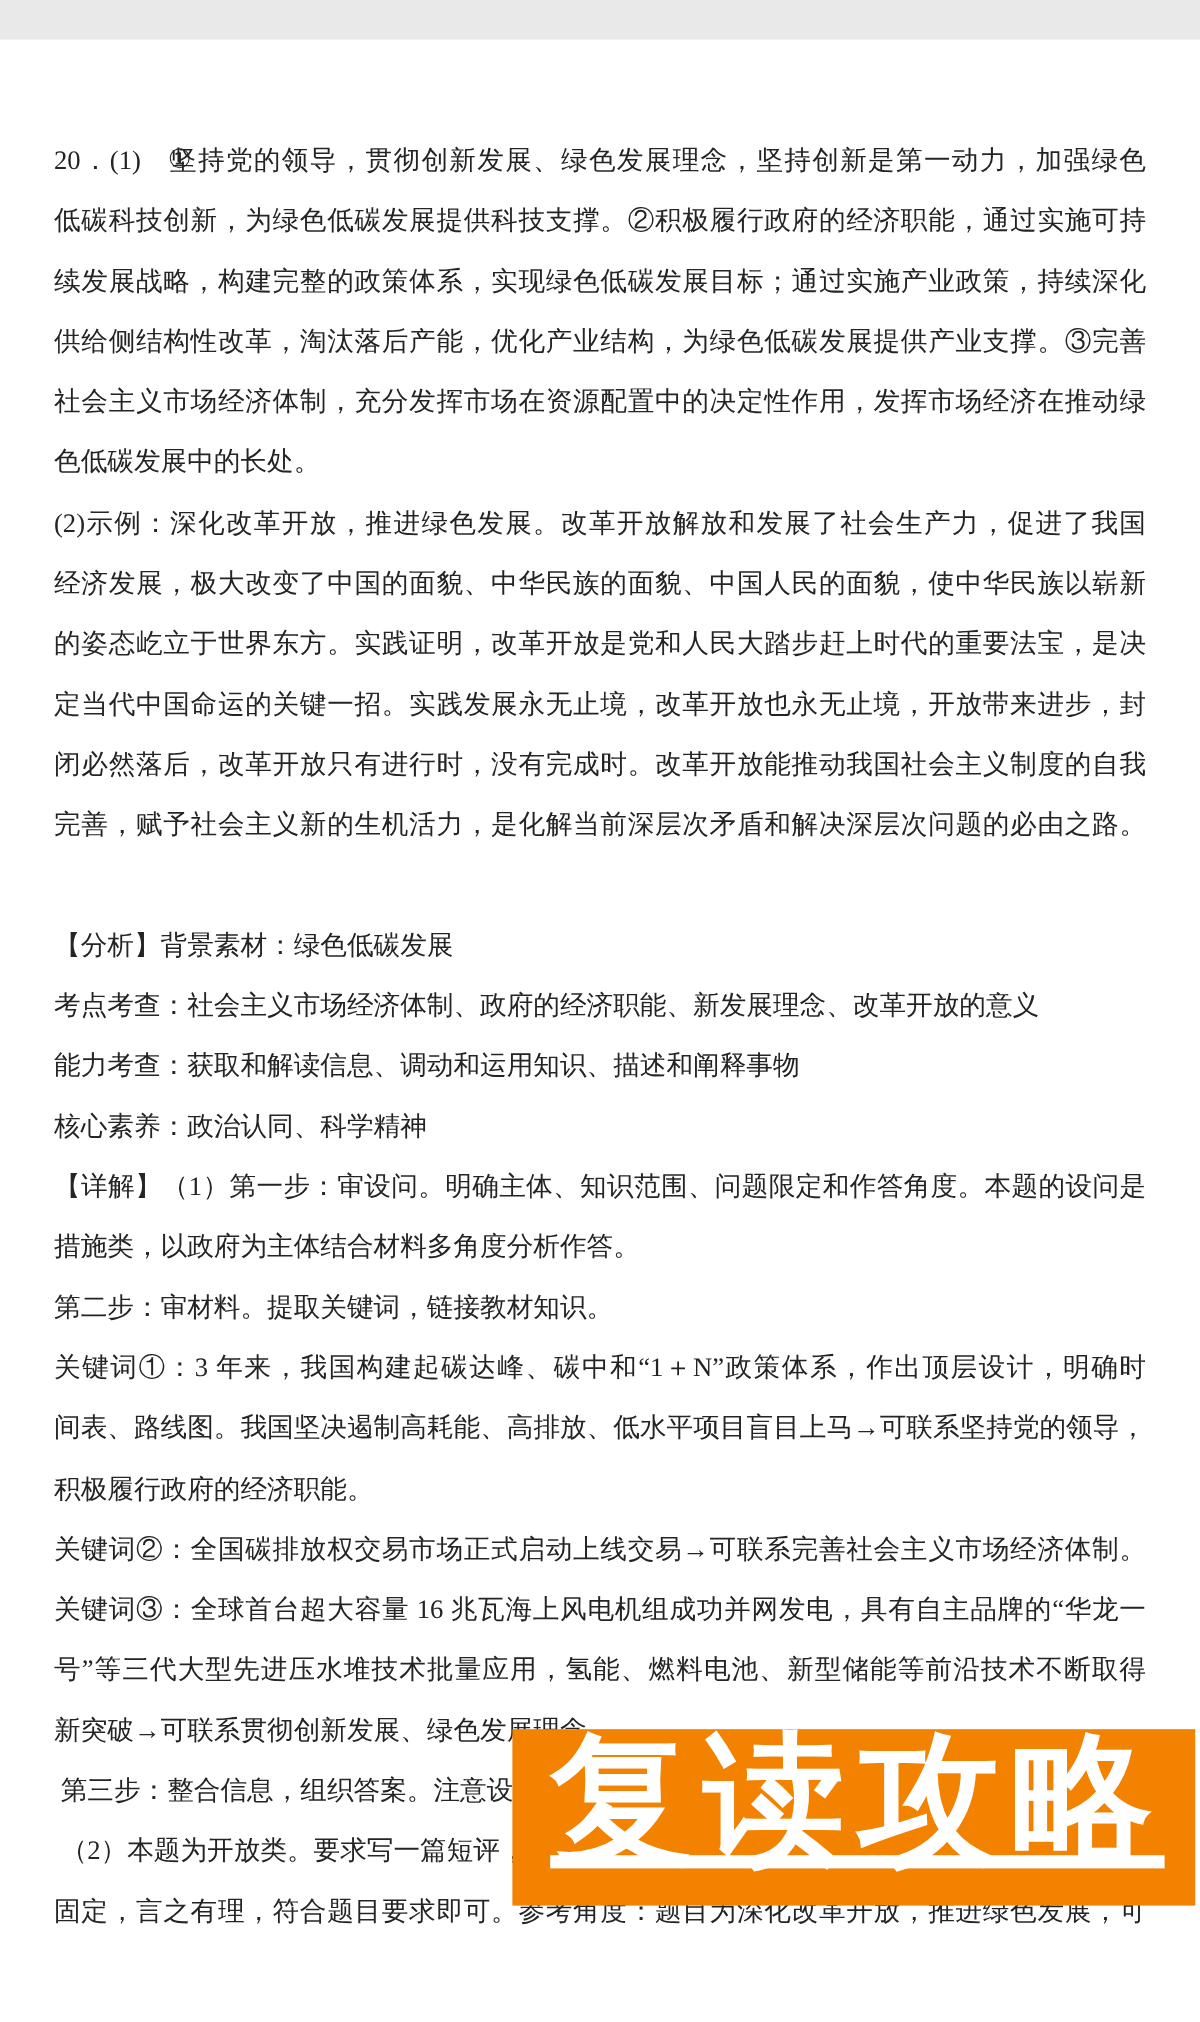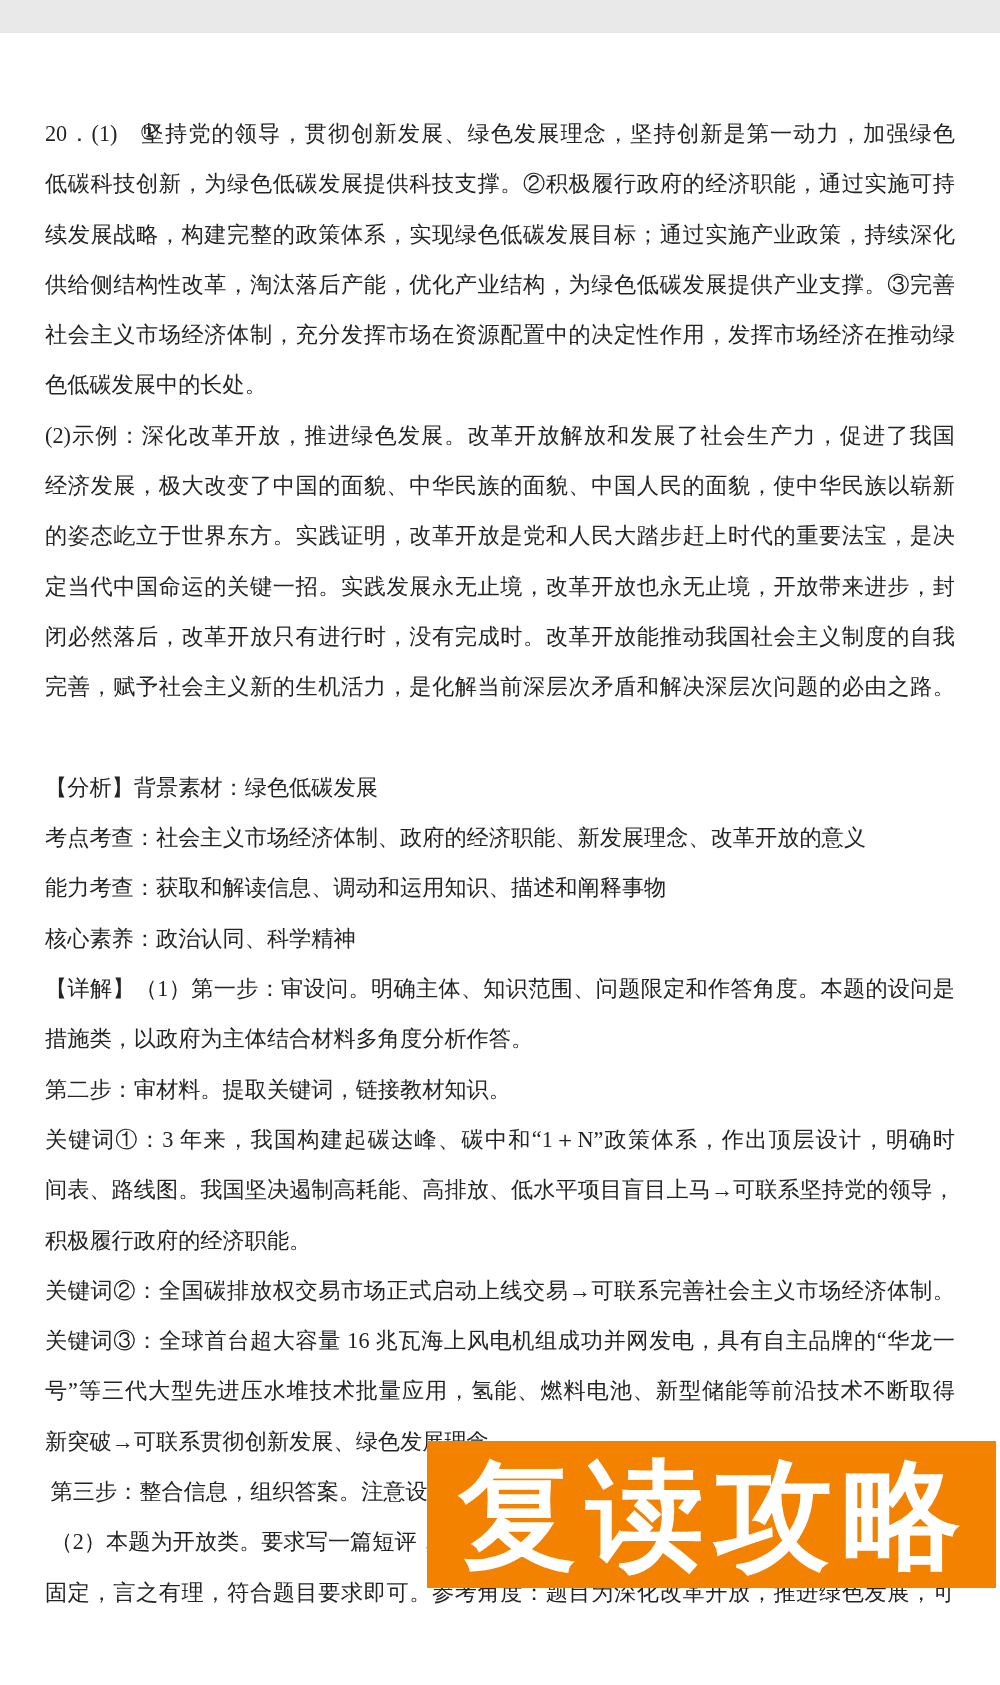--- a/index.html
+++ b/index.html
@@ -22,29 +22,30 @@
   }
   .line{height:50.3px;overflow:visible;}
   .line.fill{text-align:justify;text-align-last:justify;}
   
   .stack{position:relative;display:inline-block;width:1em;vertical-align:baseline;}
   .stack .circ{position:absolute;left:0;top:0;transform:translate(-2px,-1px);}
   .watermark{
     position:absolute;
     left:427px;top:1408px;
     width:569px;height:147px;
-    display:flex;align-items:center;justify-content:center;
+    display:flex;align-items:flex-start;justify-content:center;
     font-family:"Liberation Sans","DejaVu Sans",sans-serif;
     font-weight:900;
     font-size:118px;
     line-height:1;
     letter-spacing:10px;
     padding-left:6px;
     box-sizing:border-box;
     white-space:nowrap;
+    text-decoration:underline;
   }
 </style>
 </head>
 <body>
 
 <div class="page" style="background: rgb(255, 255, 255);">
   <div class="doc" id="doc" style="color: rgb(36, 36, 36);"><div class="line fill"><span>20．(1)　</span><span class="stack"><span>坚</span><span class="circ">①</span></span><span>持党的领导，贯彻创新发展、绿色发展理念，坚持创新是第一动力，加强绿色</span></div><div class="line fill">低碳科技创新，为绿色低碳发展提供科技支撑。②积极履行政府的经济职能，通过实施可持</div><div class="line fill">续发展战略，构建完整的政策体系，实现绿色低碳发展目标；通过实施产业政策，持续深化</div><div class="line fill">供给侧结构性改革，淘汰落后产能，优化产业结构，为绿色低碳发展提供产业支撑。③完善</div><div class="line fill">社会主义市场经济体制，充分发挥市场在资源配置中的决定性作用，发挥市场经济在推动绿</div><div class="line">色低碳发展中的长处。</div><div class="line fill">(2)示例：深化改革开放，推进绿色发展。改革开放解放和发展了社会生产力，促进了我国</div><div class="line fill">经济发展，极大改变了中国的面貌、中华民族的面貌、中国人民的面貌，使中华民族以崭新</div><div class="line fill">的姿态屹立于世界东方。实践证明，改革开放是党和人民大踏步赶上时代的重要法宝，是决</div><div class="line fill">定当代中国命运的关键一招。实践发展永无止境，改革开放也永无止境，开放带来进步，封</div><div class="line fill">闭必然落后，改革开放只有进行时，没有完成时。改革开放能推动我国社会主义制度的自我</div><div class="line fill">完善，赋予社会主义新的生机活力，是化解当前深层次矛盾和解决深层次问题的必由之路。</div><div class="line">&nbsp;</div><div class="line">【分析】背景素材：绿色低碳发展</div><div class="line">考点考查：社会主义市场经济体制、政府的经济职能、新发展理念、改革开放的意义</div><div class="line">能力考查：获取和解读信息、调动和运用知识、描述和阐释事物</div><div class="line">核心素养：政治认同、科学精神</div><div class="line fill">【详解】（1）第一步：审设问。明确主体、知识范围、问题限定和作答角度。本题的设问是</div><div class="line">措施类，以政府为主体结合材料多角度分析作答。</div><div class="line">第二步：审材料。提取关键词，链接教材知识。</div><div class="line fill">关键词①：3 年来，我国构建起碳达峰、碳中和“1＋N”政策体系，作出顶层设计，明确时</div><div class="line fill">间表、路线图。我国坚决遏制高耗能、高排放、低水平项目盲目上马→可联系坚持党的领导，</div><div class="line">积极履行政府的经济职能。</div><div class="line fill">关键词②：全国碳排放权交易市场正式启动上线交易→可联系完善社会主义市场经济体制。</div><div class="line fill">关键词③：全球首台超大容量 16 兆瓦海上风电机组成功并网发电，具有自主品牌的“华龙一</div><div class="line fill">号”等三代大型先进压水堆技术批量应用，氢能、燃料电池、新型储能等前沿技术不断取得</div><div class="line">新突破→可联系贯彻创新发展、绿色发展理念。</div><div class="line"> 第三步：整合信息，组织答案。注意设</div><div class="line"> （2）本题为开放类。要求写一篇短评，</div><div class="line fill">固定，言之有理，符合题目要求即可。参考角度：题目为深化改革开放，推进绿色发展，可</div></div>
   <div class="watermark" style="background: rgb(242, 130, 0); color: rgb(255, 255, 255);">
     <span>复读攻略</span>
   </div>

